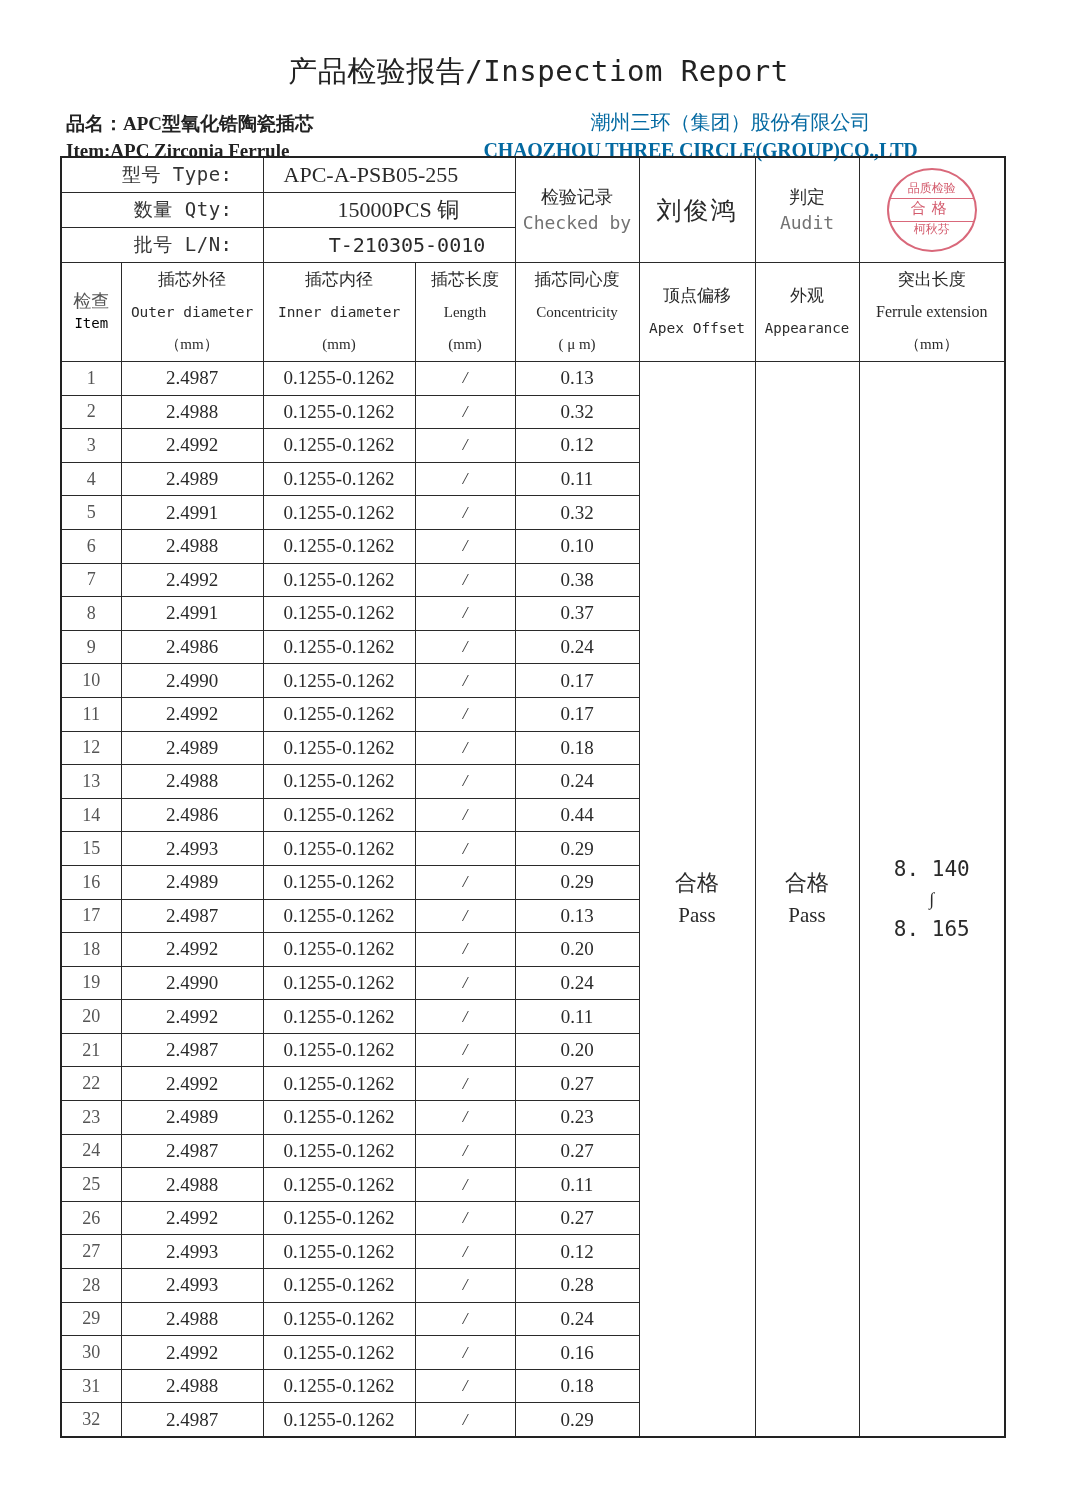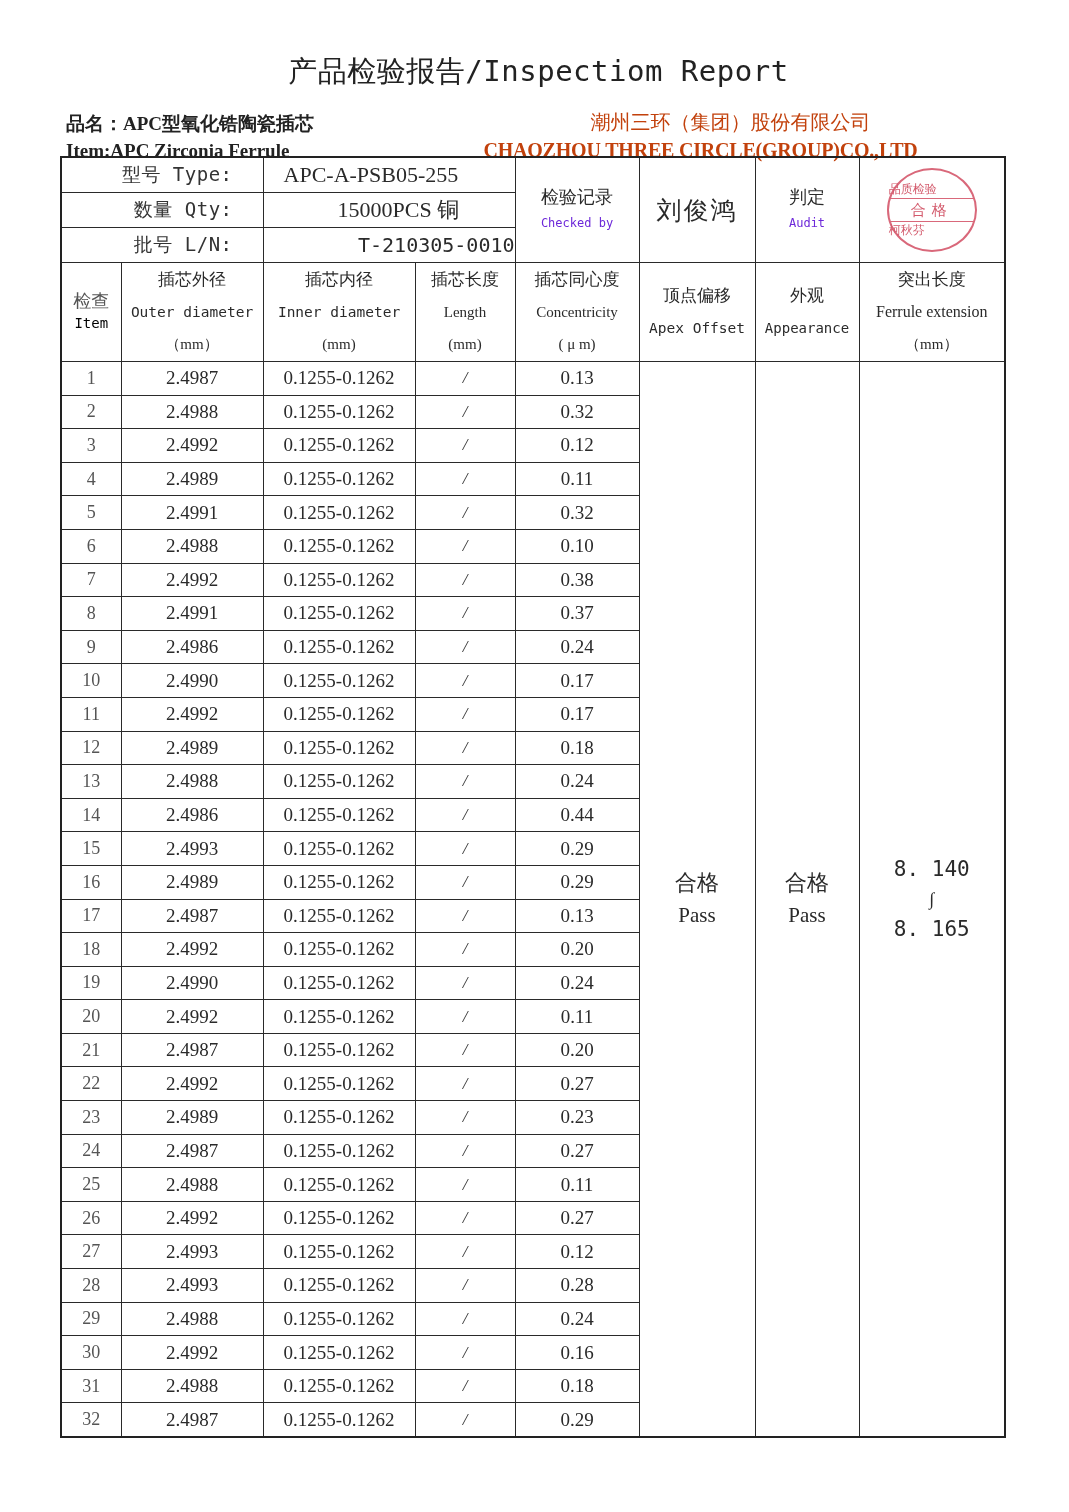--- a/index.html
+++ b/index.html
@@ -7,39 +7,39 @@
     width: 1069px; height: 1512px; position: relative; overflow: hidden;
     font-family: "Liberation Serif", "DejaVu Serif", serif; color: #2a2a2a;
   }
   .title {
     position: absolute; top: 52px; left: 4px; width: 1069px; text-align: center;
     font-family: "DejaVu Sans Mono", "Liberation Mono", monospace;
     font-size: 29px; letter-spacing: 0.5px; color: #222;
   }
   .meta-left { position: absolute; left: 66px; top: 110px; font-size: 19px; font-weight: bold; color: #222; }
   .meta-left div { height: 27px; line-height: 27px; }
-  .meta-right { position: absolute; left: 468px; top: 108px; width: 465px; text-align: center; font-size: 20px; font-weight: bold; color: #c2410c; }
+  .meta-right { position: absolute; left: 468px; top: 108px; width: 465px; text-align: center; font-size: 20px; font-weight: bold; color: #0369a1; }
   .meta-right .cn { height: 28px; line-height: 28px; padding-left: 60px; font-weight: normal; }
   .meta-right .en { height: 28px; line-height: 28px; letter-spacing: -0.2px; }
 
   table.report {
     position: absolute; left: 60px; top: 156px; width: 944px;
     border-collapse: collapse; table-layout: fixed;
     border: 2px solid #222;
   }
   table.report td {
     border: 1.5px solid #2a2a2a; text-align: center; vertical-align: middle;
     padding: 0; overflow: hidden; white-space: nowrap;
   }
   .mono { font-family: "DejaVu Sans Mono", "Liberation Mono", monospace; }
   .hdr-row td { height: 34px; }
   .info-label { font-family: "DejaVu Sans Mono", monospace; font-size: 19px; letter-spacing: 0.5px; color: #333; }
   .info-value { font-size: 22px; color: #2a2a2a; }
   .big-cell .cn { font-size: 18px; line-height: 26px; }
-  .big-cell .en { font-family: "DejaVu Sans Mono", monospace; font-size: 12px; line-height: 26px; color: #6d28d9; }
+  .big-cell .en { font-family: "DejaVu Sans Mono", monospace; font-size: 18px; line-height: 26px; color: #737373; }
   .checker-name { font-size: 25px; letter-spacing: 2px; }
 
   .colhdr td { height: 98px; }
   .colhdr .cn { font-size: 17px; line-height: 32px; }
   .colhdr .en { font-size: 15px; line-height: 32px; }
   .colhdr .en.mono { font-size: 14.5px; text-align: center; }
   .colhdr .unit { font-size: 15px; line-height: 32px; }
   .colhdr .item-cn { font-size: 18px; color: #555; line-height: 22px; }
   .colhdr .item-en { font-family: "DejaVu Sans Mono", monospace; font-size: 14px; color: #000000; line-height: 22px; }
 
@@ -49,22 +49,22 @@
 
   .merged { font-size: 21px; vertical-align: middle; }
   .merged .cn { font-size: 22px; line-height: 32px; }
   .merged .en { font-size: 21px; line-height: 32px; }
   .ext .v { font-family: "DejaVu Sans Mono", monospace; font-size: 21px; line-height: 30px; }
   .ext .tilde { font-size: 18px; line-height: 30px; }
 
   .stamp {
     width: 86px; height: 80px; margin: 0 auto; border-radius: 50%;
     border: 2px solid #d9687a; color: #d35a6c; position: relative;
-    display: flex; flex-direction: column; justify-content: center; align-items: flex-start;
-    font-family: Liberation Serif, serif;
+    display: flex; flex-direction: column; justify-content: center; align-items: center;
+    font-family: Liberation Mono, monospace;
   }
   .stamp .s1 { font-size: 12px; line-height: 17px; }
   .stamp .s2 { font-size: 15px; line-height: 22px; letter-spacing: 6px; border-top: 1.5px solid #d9687a; border-bottom: 1.5px solid #d9687a; width: 100%; text-align: center; }
   .stamp .s3 { font-size: 12px; line-height: 17px; }
 </style>
 </head>
 <body>
 
 <div class="title">产品检验报告/Inspectiom Report</div>
 
@@ -109,21 +109,21 @@
           <div class="s3">柯秋芬</div>
         </div>
       </td>
     </tr>
     <tr class="hdr-row">
       <td colspan="2" class="info-label" style="text-align:right;padding-right:30px;margin-top:16px;">数量 Qty:</td>
       <td colspan="2" class="info-value" style="text-align:left;padding-left:74px;">15000PCS 铜</td>
     </tr>
     <tr class="hdr-row">
       <td colspan="2" class="info-label" style="text-align:right;padding-right:30px;">批号 L/N:</td>
-      <td colspan="2" class="info-value mono" style="text-align:right;padding-left:36px;font-size:20px;margin-left:20px;">T-210305-0010</td>
+      <td colspan="2" class="info-value mono" style="text-align:center;padding-left:36px;font-size:20px;margin-left:20px;">T-210305-0010</td>
     </tr>
 
     <tr class="colhdr">
       <td>
         <div class="item-cn">检查</div>
         <div class="item-en">Item</div>
       </td>
       <td>
         <div class="cn">插芯外径</div>
         <div class="en mono">Outer diameter</div>

